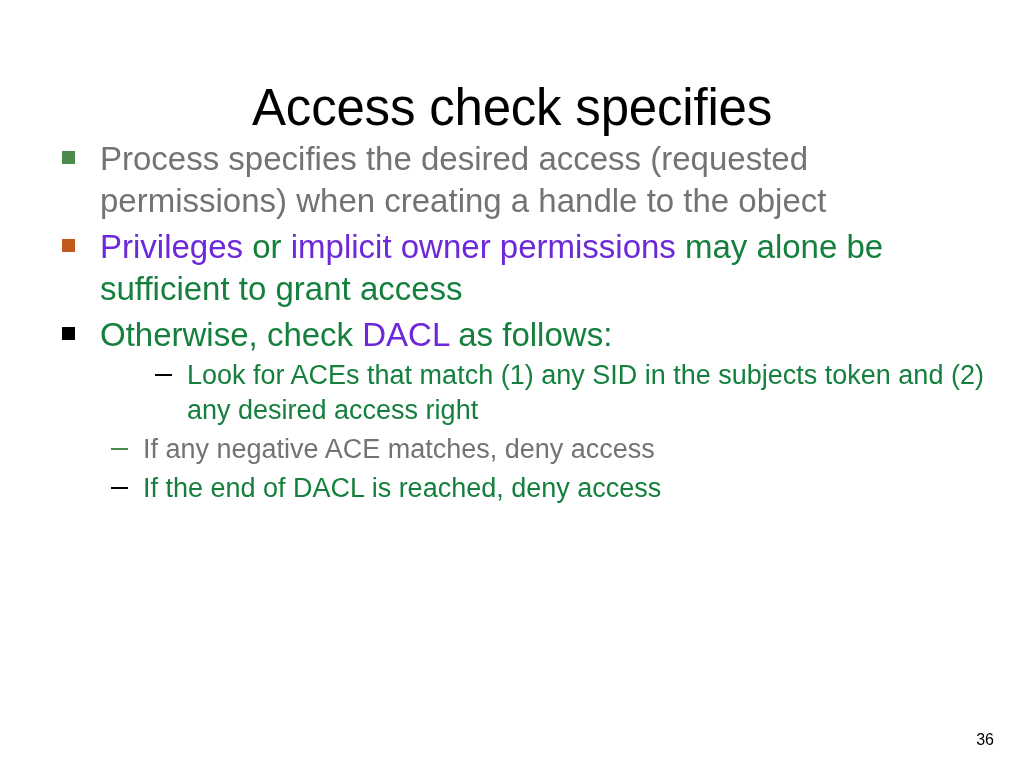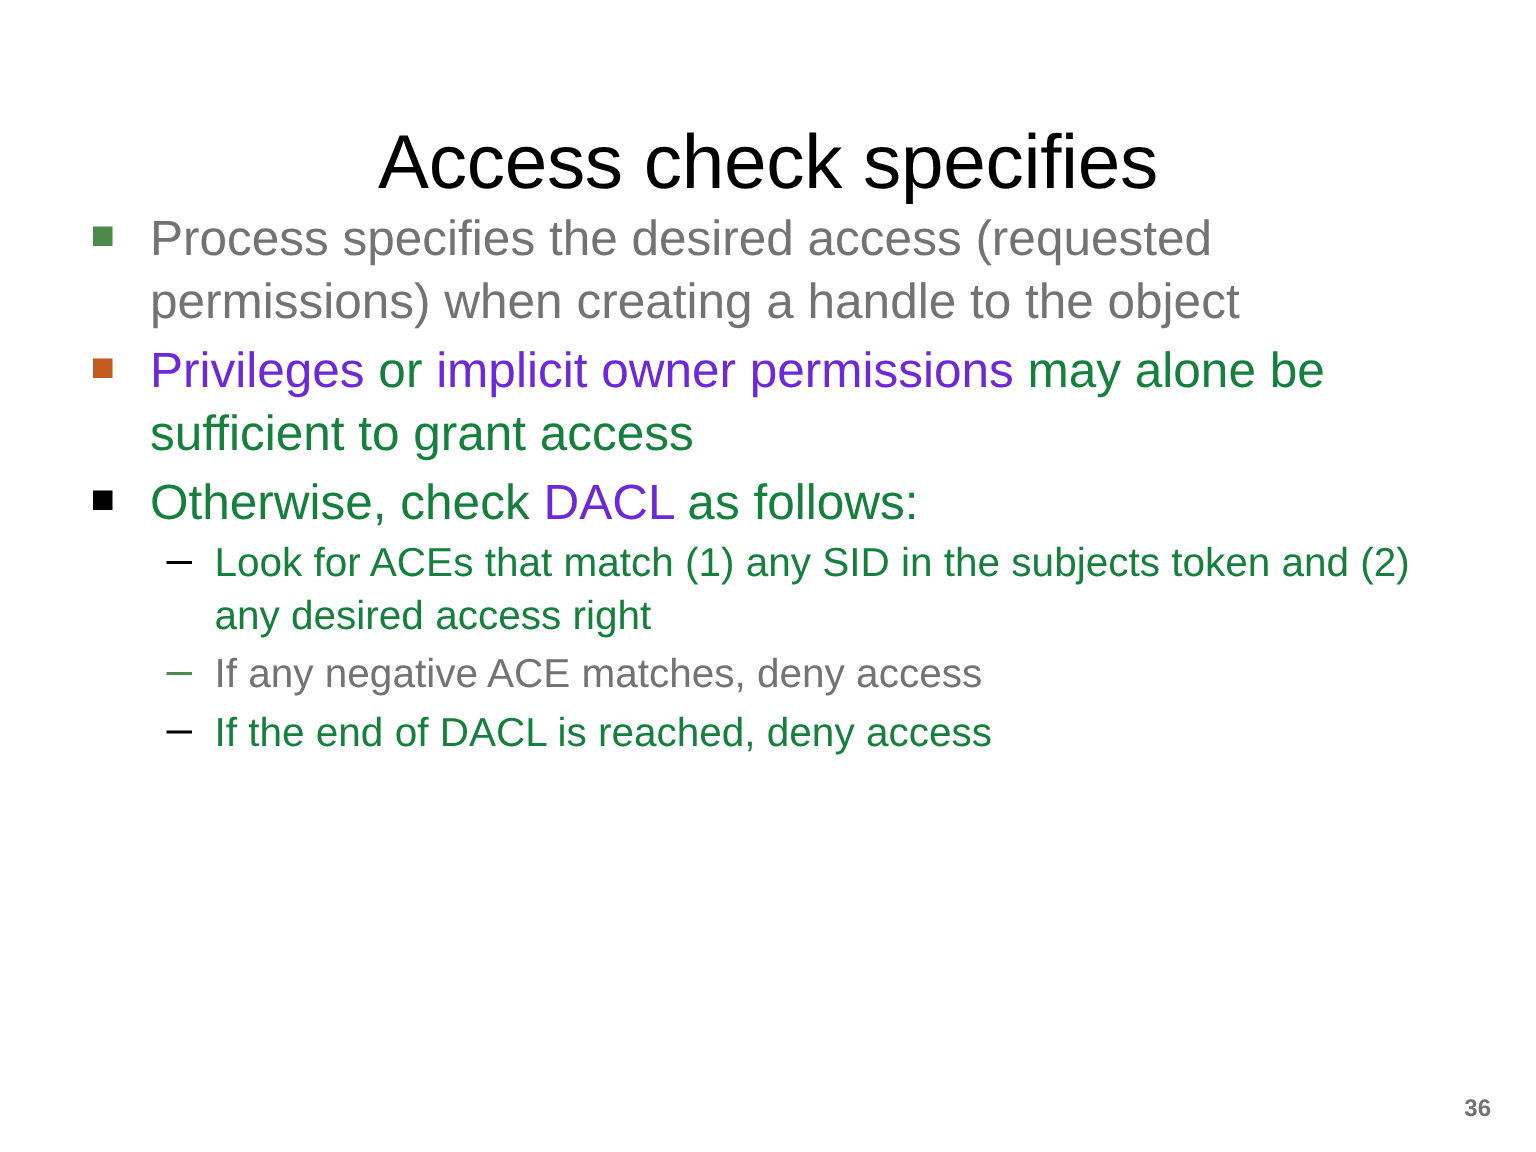--- a/index.html
+++ b/index.html
@@ -86,32 +86,32 @@
   }
 
   .green  { color: #737373; margin-top: 44px; }
   .orange { color: #6d28d9; }
   .black  { color: #15803d; }
 
   .bg-green  { background-color: #4c8a4b; }
   .bg-orange { background-color: #c4591f; }
   .bg-black  { background-color: #000000; }
 
-  .gap-1 { margin-top: 2px; }
+  .gap-1 { margin-top: 2px; margin-left: 44px; }
   .gap-2 { margin-top: 4px; }
 
   
   .page-number {
     position: absolute;
     right: 30px;
     bottom: 18px;
     font-size: 16px;
     line-height: 20px;
-    color: #737373;
-    font-weight: 700;
+    color: #000000;
+    font-weight: 400;
   }
 </style>
 </head>
 <body>
 
 <div class="slide">
 
   <h1 class="slide-title">Access check specifies</h1>
 
   <div class="body-block">

